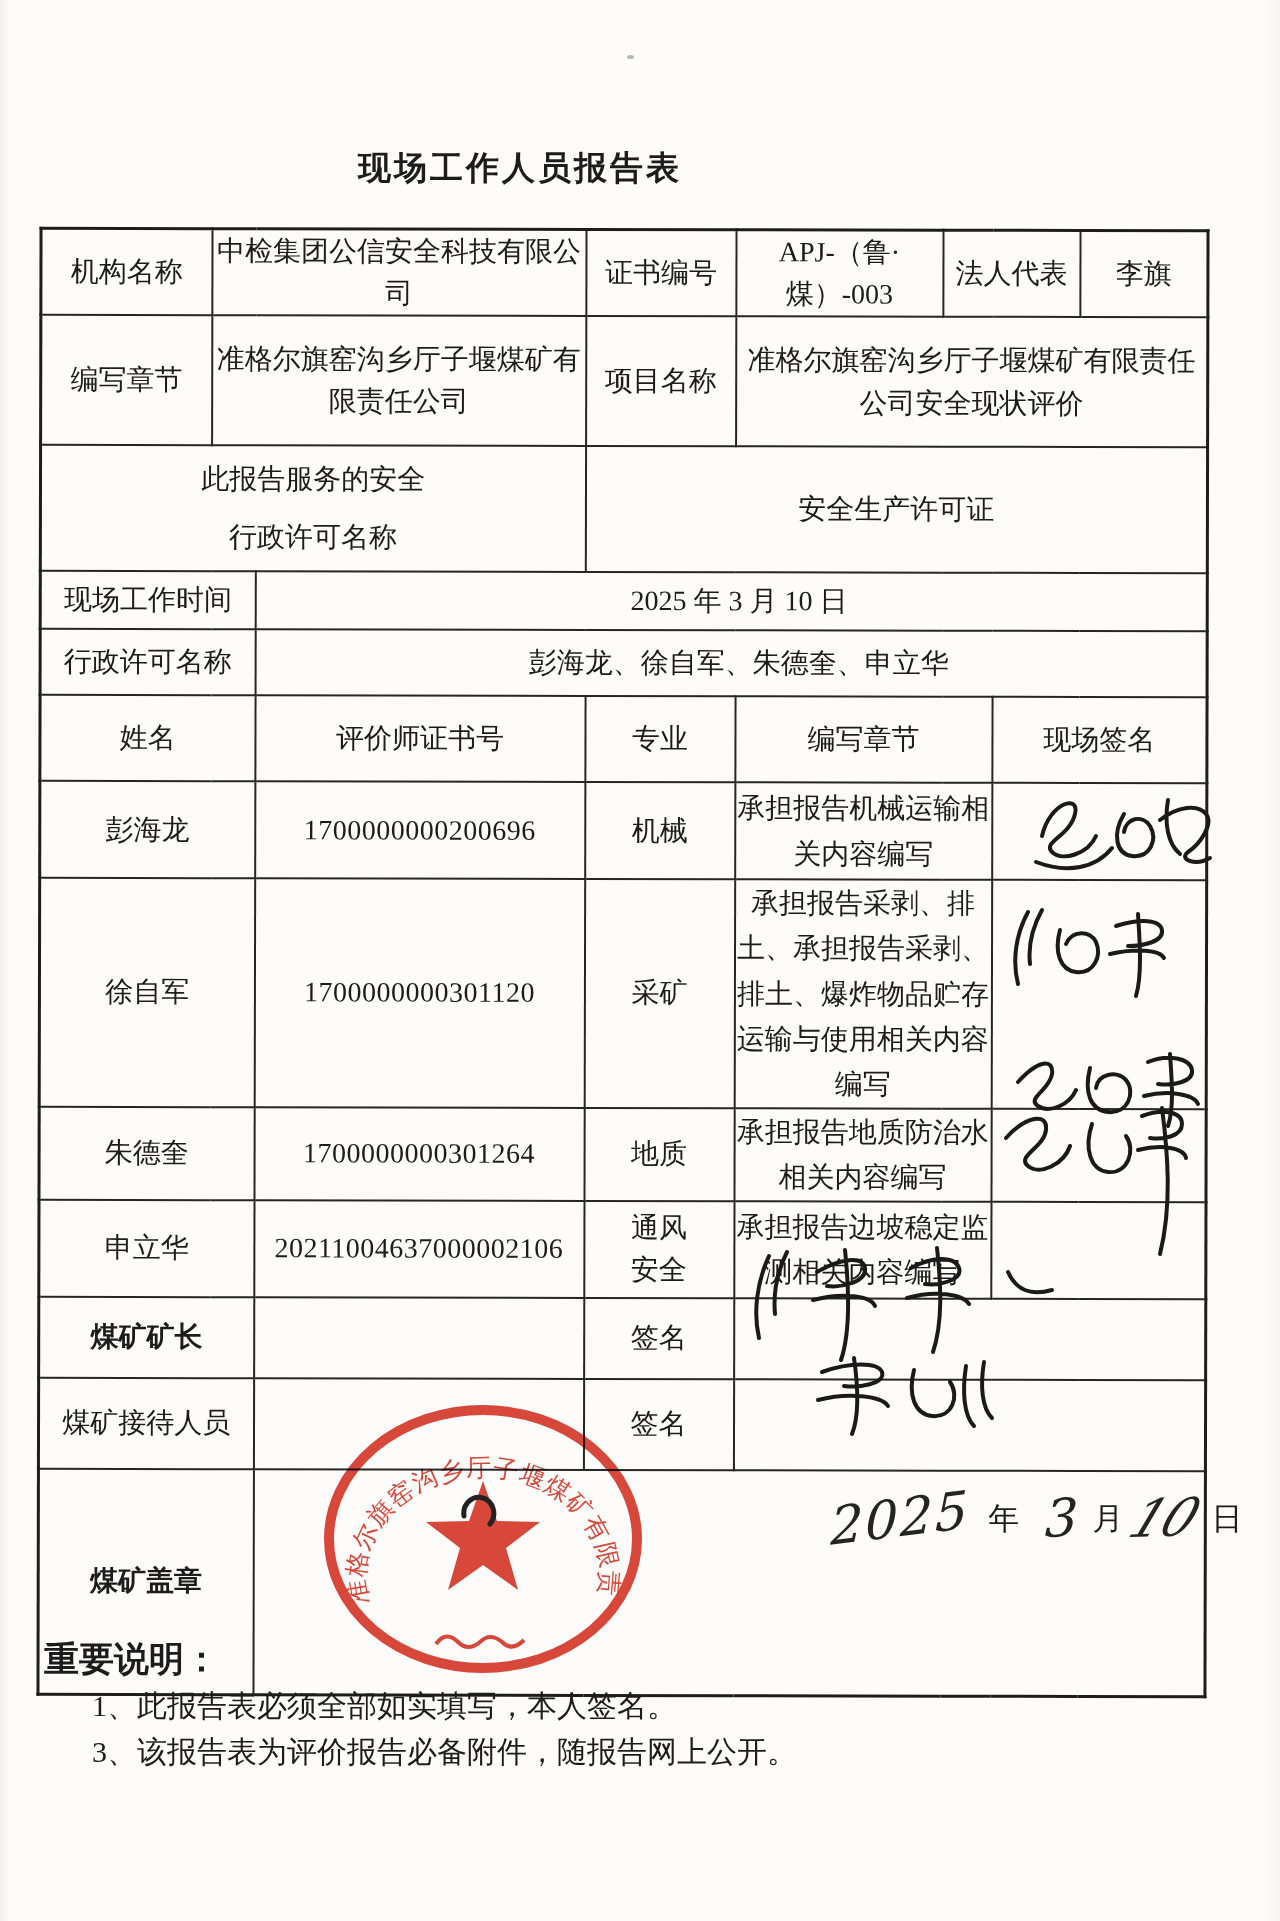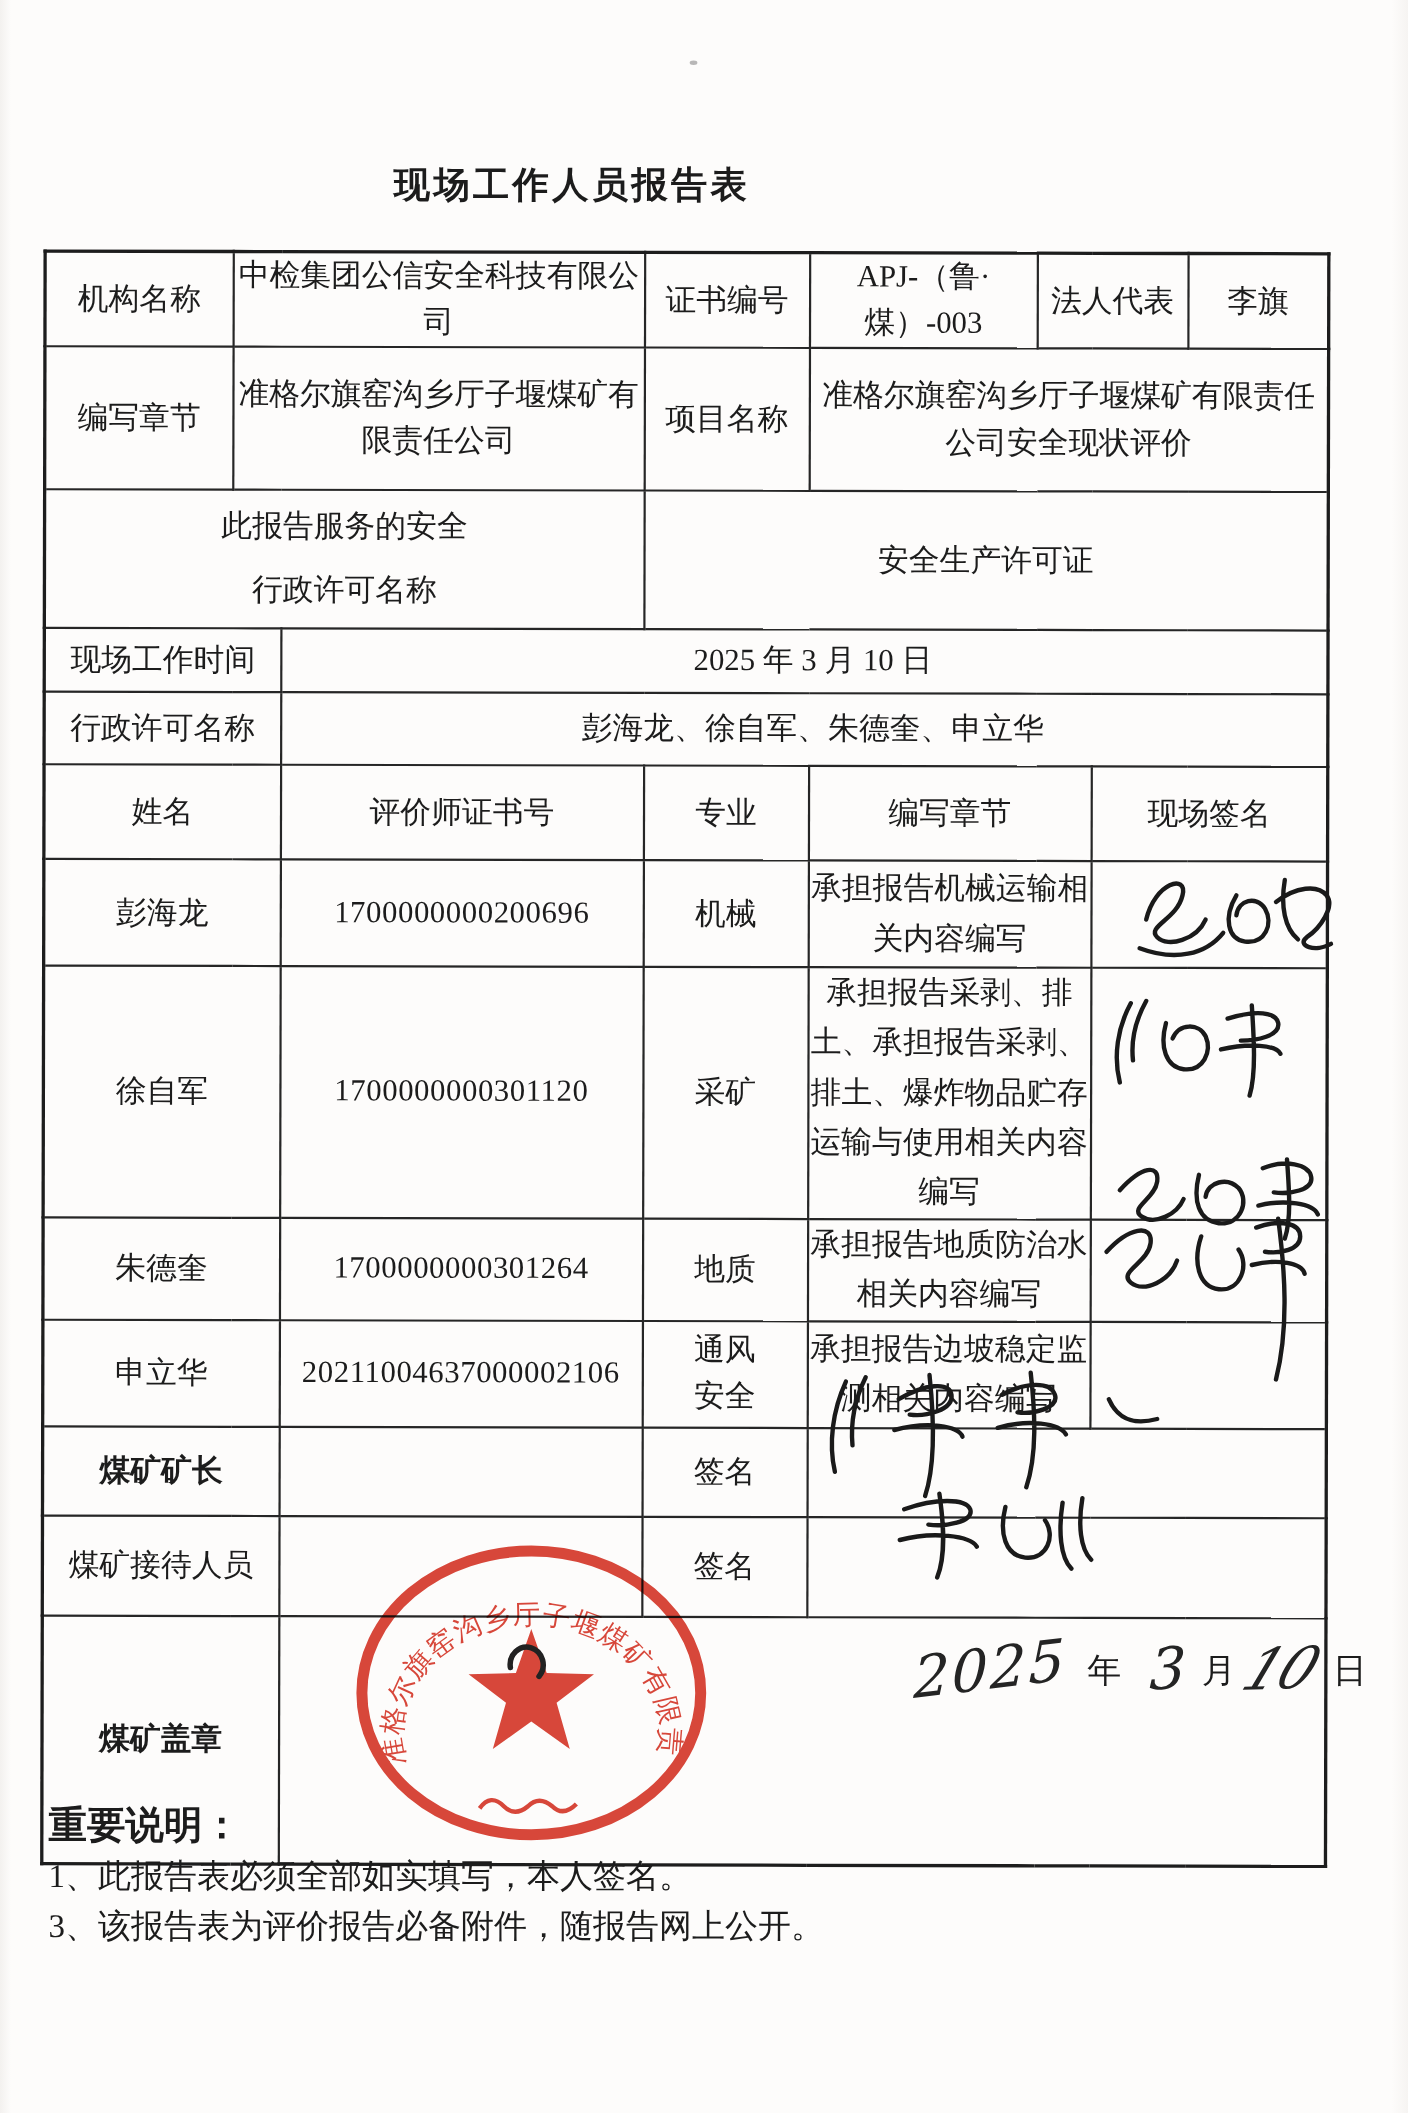--- a/index.html
+++ b/index.html
@@ -45,21 +45,21 @@
     display:flex; align-items:flex-end; pointer-events:none;
   }
   .hand{font-style:italic; font-size:52px; color:#242424; font-family:"DejaVu Serif",serif;}
   .unit{font-size:31px; color:#1c1c1c; padding:0 0 8px 0;}
   .dy{transform:rotate(-7deg) skewX(-8deg); letter-spacing:2px;}
   .dm{transform:rotate(-4deg) skewX(-6deg); margin-left:26px;}
   .dd{transform:rotate(-2deg) skewX(-24deg); margin-left:10px; letter-spacing:-2px;}
   .u1{margin-left:18px;} .u2{margin-left:14px;} .u3{margin-left:16px;}
   .notes{position:absolute; left:44px; top:1640px; width:1210px; font-size:30px; line-height:40px;}
   .notes .hd{font-weight:bold; font-size:35px; margin-bottom:6px;}
-  .notes .it{margin-top:6px;}
+  .notes .it{margin-top:6px;margin-left:48px;}
   .speck{position:absolute; left:627px; top:55px; width:7px; height:4px;
     background:#9a9a9a; border-radius:50%; opacity:.7;}
   .seal-text{fill:#d6382a; font-size:25px; font-family:"Liberation Serif","DejaVu Serif",serif; letter-spacing:1px;}
   .seal-stroke{stroke:#d6382a; fill:none;}
 </style>
 </head>
 <body>
 
 <div class="page">
 

